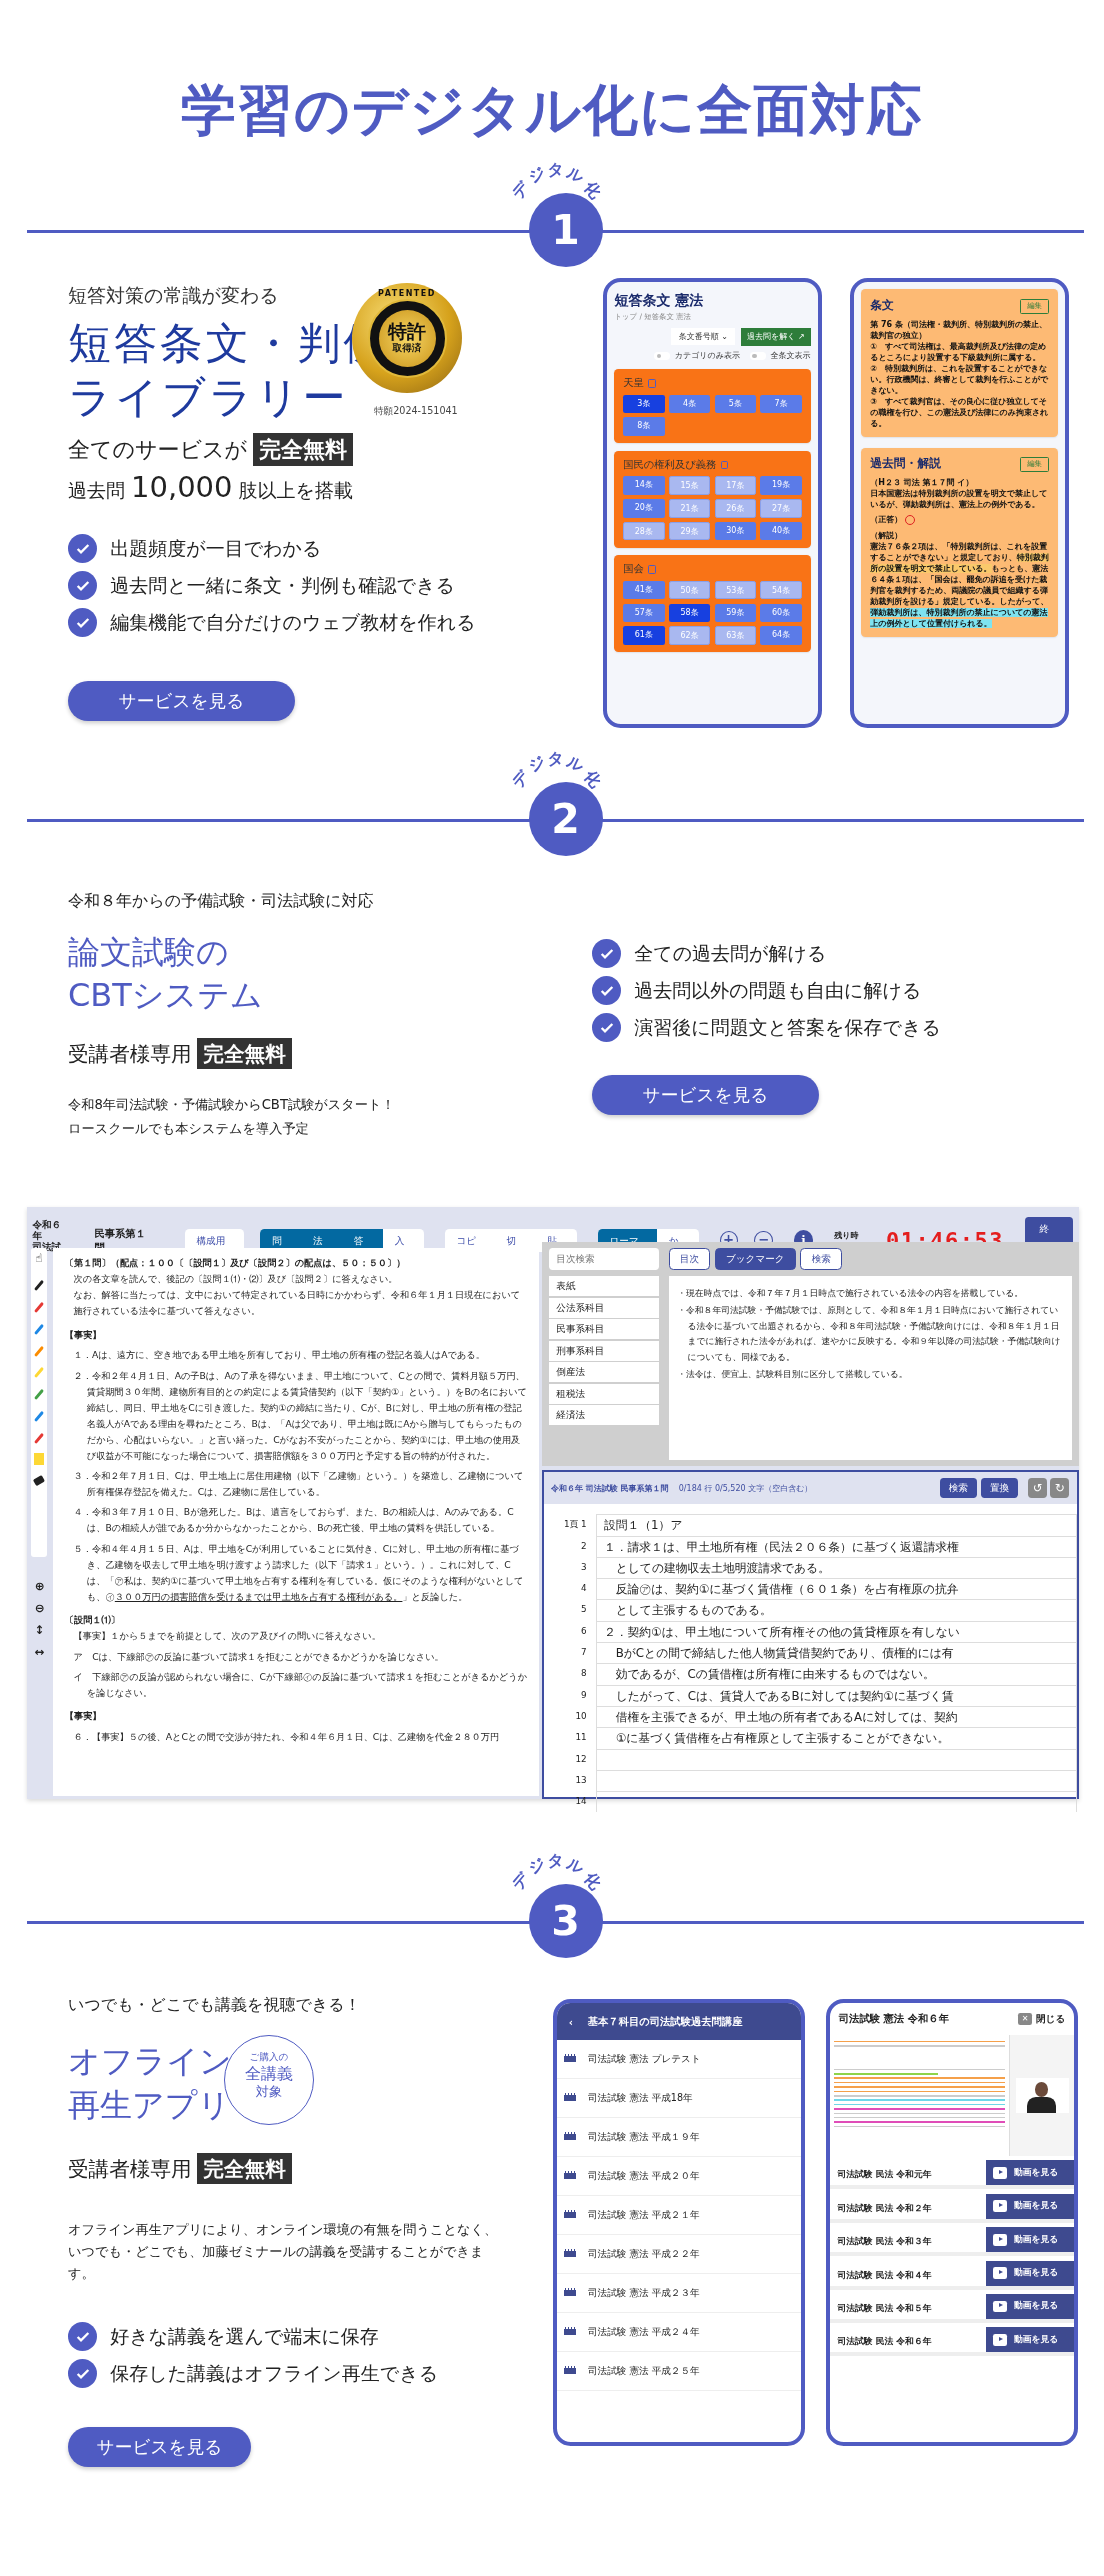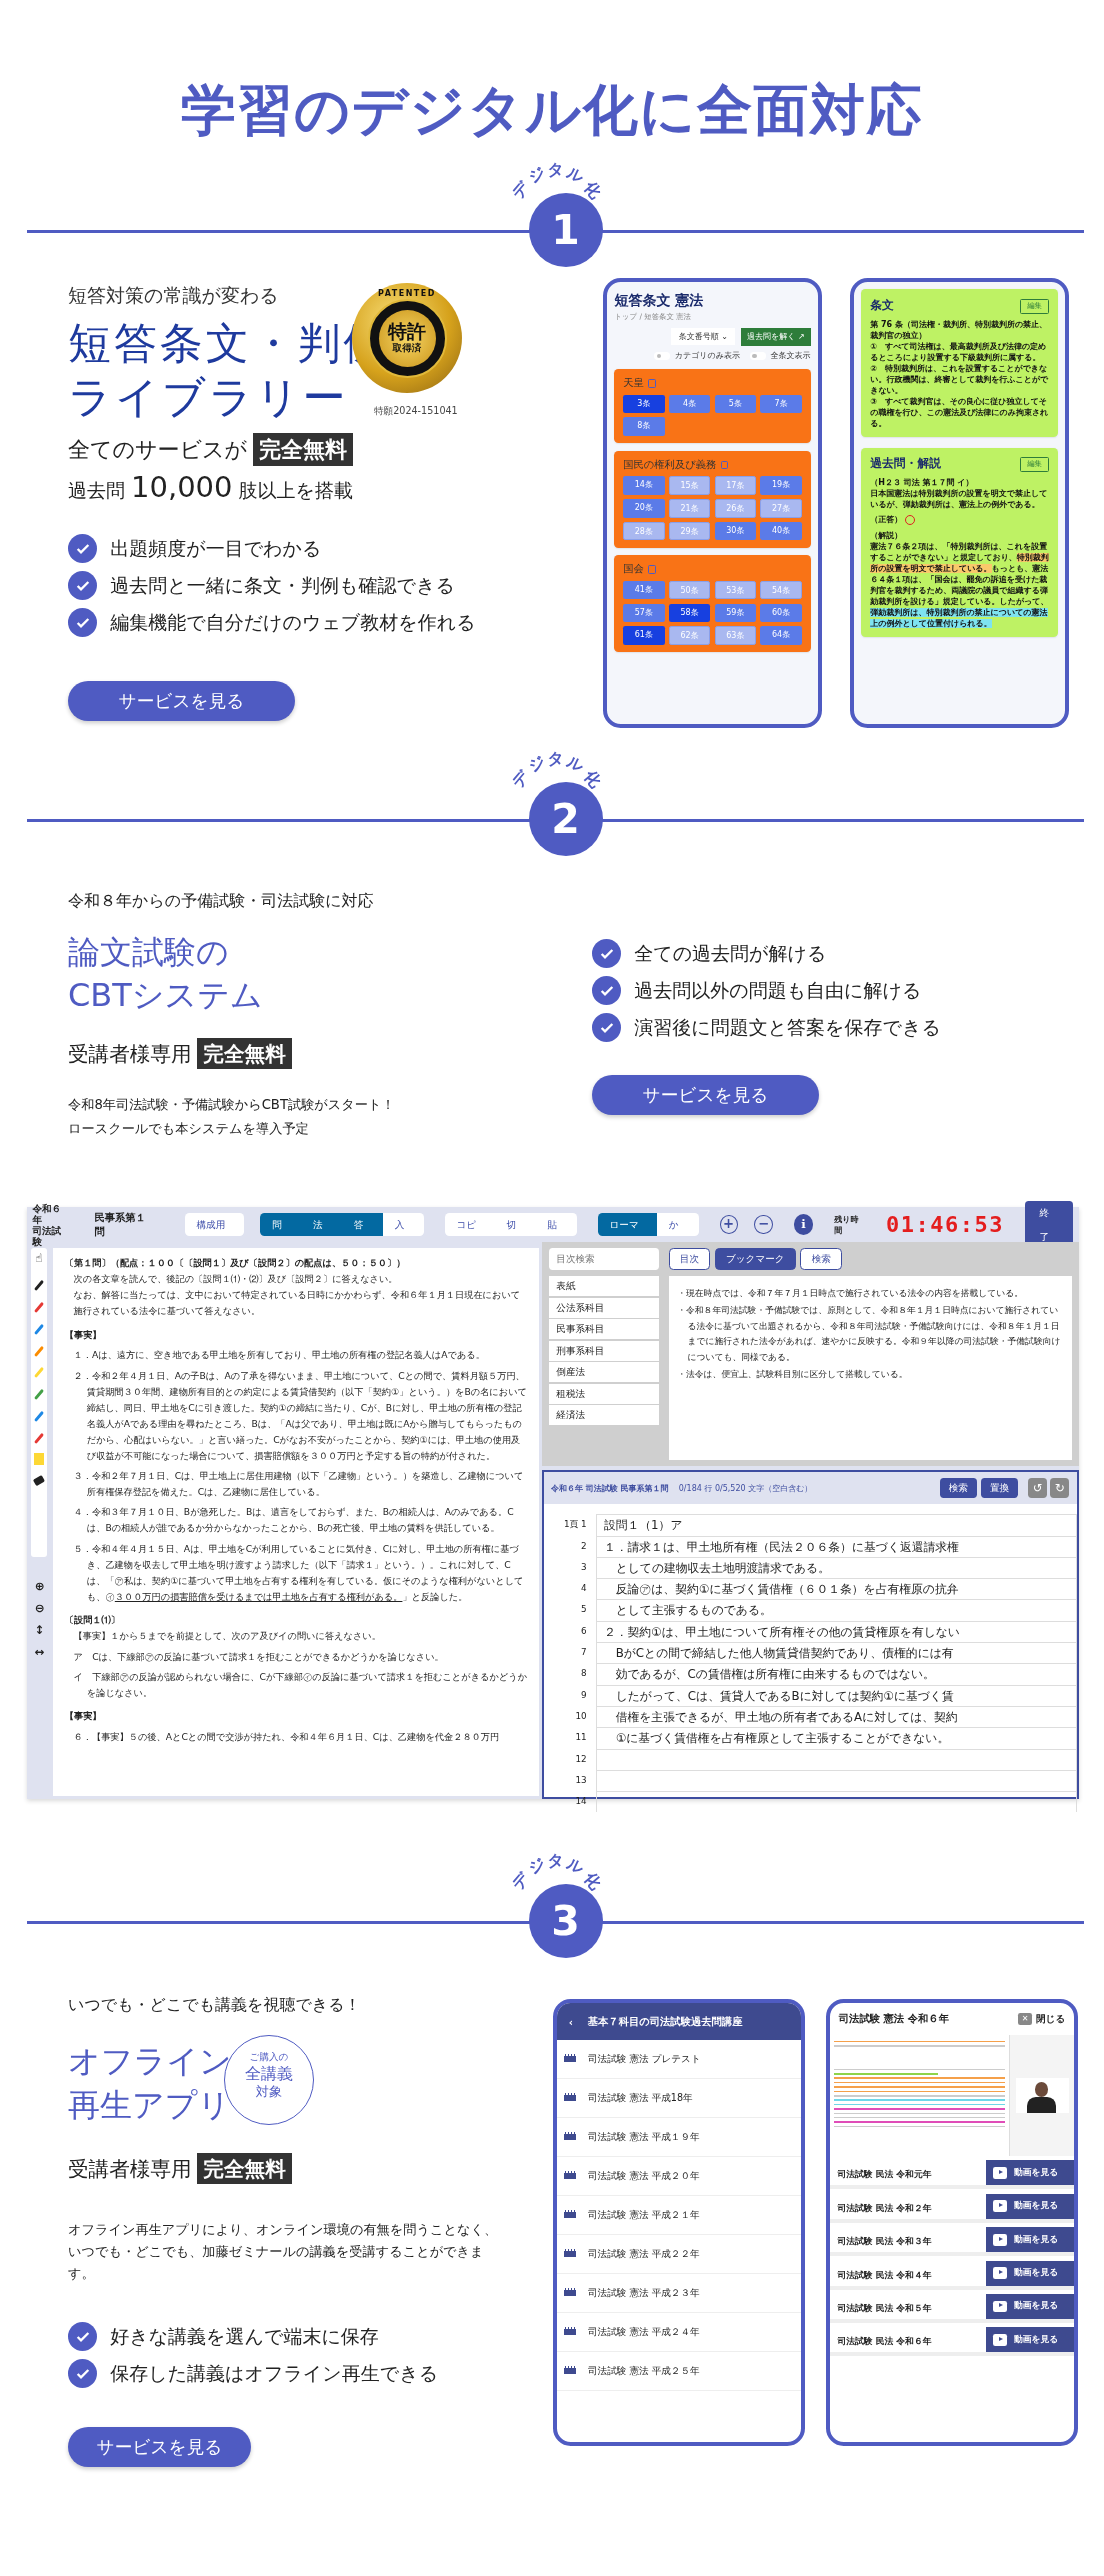--- a/index.html
+++ b/index.html
@@ -48,38 +48,38 @@
 .tgl::before{content:"";position:absolute;left:2.2px;top:1.5px;width:4.4px;height:4.4px;border-radius:50%;background:#bbb}
 .cat{background:#f97316;border-radius:4.4px;margin-top:7.4px;padding:7.4px 8.8px;box-shadow:0 0.7px 1.5px rgba(0,0,0,.08)}
 .cat .cn{font-size:10.3px;color:#333;margin-bottom:4.4px}
 .cat .cn .copy{display:inline-block;width:7.4px;height:8.8px;border:1.5px solid #4f5bc2;border-radius:1.5px;margin-left:4.4px;vertical-align:middle}
 .arts{display:grid;grid-template-columns:repeat(4,1fr);gap:4.4px}
 .art{height:18.4px;line-height:18.4px;text-align:center;font-size:8px;color:#fff;border-radius:2.2px}
 .lv3{background:#1740e0}
 .lv2{background:#5b7be8}
 .lv1{background:#a9b8f0;border:0.7px solid #8aa0ea}
 .ph2{left:850px;top:278px;width:219px;height:450px;padding:7.4px}
-.card{background:#bef264;border-radius:4.4px;padding:8.8px;box-shadow:0 0.7px 1.5px rgba(0,0,0,.08)}
+.card{background:#fdba74;border-radius:4.4px;padding:8.8px;box-shadow:0 0.7px 1.5px rgba(0,0,0,.08)}
 .card .ch{display:flex;justify-content:space-between;align-items:center}
 .card .ct{font-size:11.8px;font-weight:bold;color:#1a2a6b}
 .edit{border:0.7px solid #2e7d3a;color:#2e7d3a;font-size:7.4px;padding:1.5px 5.9px;border-radius:1.5px}
 .card p{font-size:8px;line-height:11px;color:#111;font-weight:bold;margin-top:4.4px}
 .hl-y{background:#f9c96b}
 .hl-b{background:#7ee3f0}
 .circle-ans{display:inline-block;width:10.3px;height:10.3px;border:1.5px solid #d22;border-radius:50%;vertical-align:middle}
 
 .s2-sub{left:68px;top:891px;font-size:16px;color:#222}
 .s2-title{left:68px;top:931px;font-size:32px;line-height:43px;color:#4f5bc2}
 .s2-free{left:68px;top:1038px;font-size:20.6px;color:#222}
 .s2-desc{left:68px;top:1093px;font-size:13.2px;line-height:23.6px;color:#222}
 .s2-checks{left:592px;top:935px}
 .s2-cta{left:592px;top:1075px;width:227px}
 
 .cbt{left:26.5px;top:1207px;width:1052px;height:592px;background:#dfe2f0;box-shadow:0 1.5px 4.4px rgba(0,0,0,.15)}
-.tb{position:absolute;left:0;top:0;width:1052px;height:35px;display:flex;align-items:center;padding:0 5.9px;gap:21px}
+.tb{position:absolute;left:0;top:16px;width:1052px;height:35px;display:flex;align-items:center;padding:0 5.9px;gap:21px}
 .tb .ex{font-size:9.6px;font-weight:bold;line-height:11px}
 .tb .q{font-size:10.3px;font-weight:bold;margin-left:4.4px;margin-right:10.3px}
 .tgroup{display:flex;background:#fff;border-radius:4.4px;overflow:hidden;height:23.6px}
 .tgroup span{padding:0 11.8px;line-height:23.6px;font-size:9.6px;color:#3a4aa8;cursor:pointer}
 .tgroup span.on{background:#0369a1;color:#fff}
 .rnd{width:19px;height:19px;border-radius:50%;border:1.5px solid #3e4da0;color:#3e4da0;text-align:center;line-height:15.5px;font-weight:bold;font-size:13.2px}
 .info{width:20.6px;height:20.6px;border-radius:50%;background:#3e4da0;color:#fff;text-align:center;line-height:20.6px;font-weight:bold;font-family:"DejaVu Serif",serif}
 .rem{font-size:8px;font-weight:bold}
 .timer{font-size:22px;font-weight:bold;color:#e41e1e;letter-spacing:1.5px;font-family:"DejaVu Sans Mono",monospace}
 .endb{background:#3e4da0;color:#fff;font-size:9.6px;border-radius:3.7px;padding:0 14.7px;line-height:23.6px}

